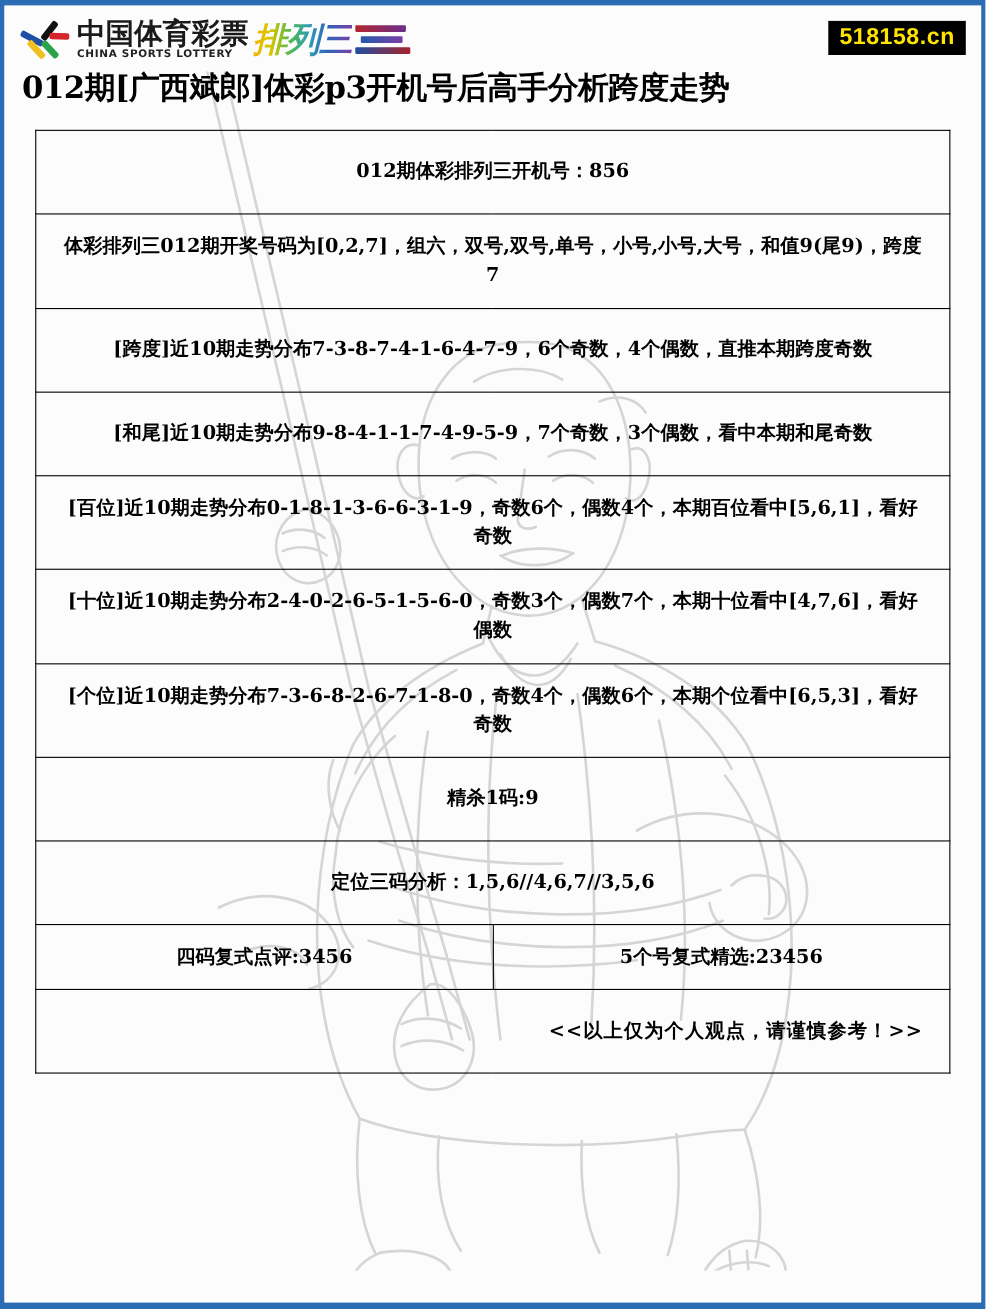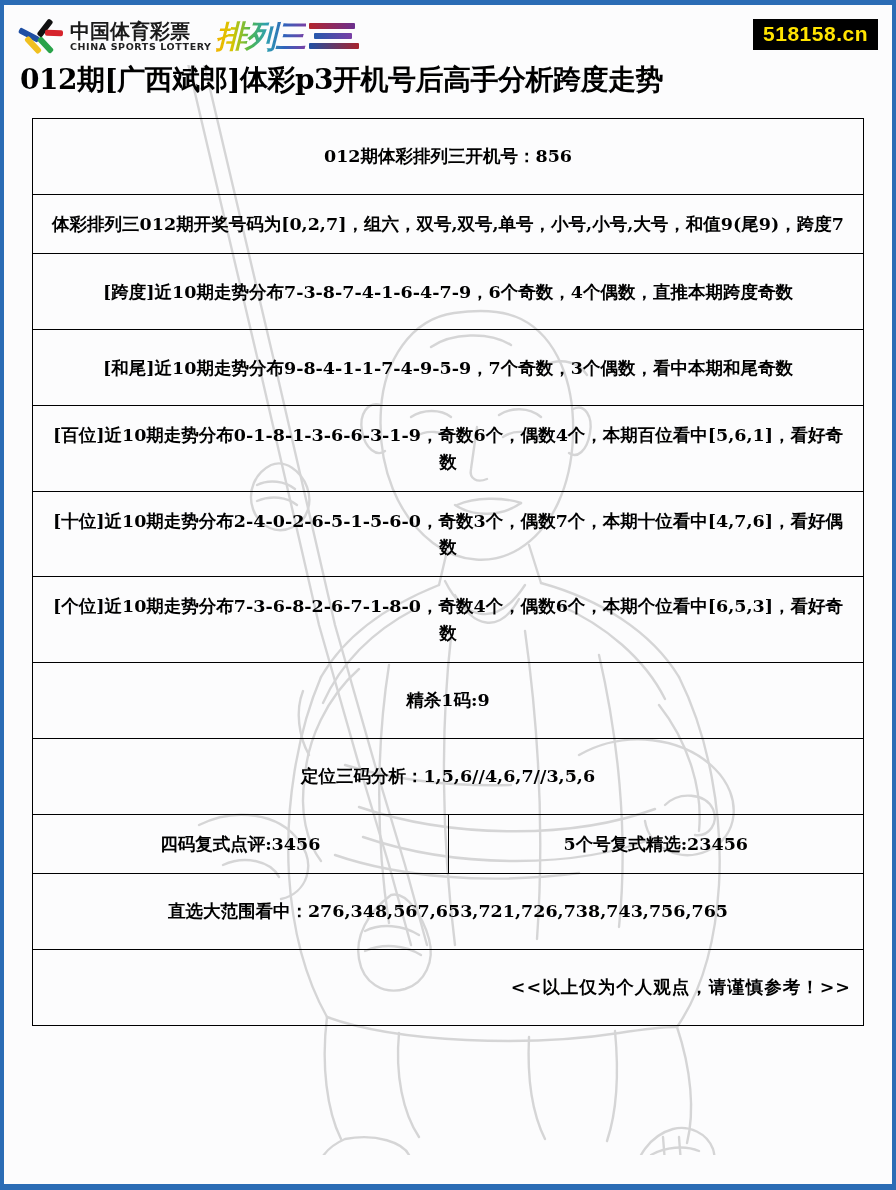--- a/index.html
+++ b/index.html
@@ -51,21 +51,21 @@
   .lm4 { width: 20px; height: 6px; background: #f0c020; transform: rotate(47deg); left: 5px;  top: 28px; }
   .lm5 { width: 19px; height: 6px; background: #2aa34a; transform: rotate(47deg); left: 18px; top: 28px; }
 
   .logo-zh {
     margin-left: 6px;
     display: flex; flex-direction: column; justify-content: center;
     line-height: 1;
   }
   .logo-zh .cn {
     font-family: "DejaVu Sans", "Liberation Sans", sans-serif;
-    font-size: 20px; font-weight: bold; color: #1a1a1a;
+    font-size: 26px; font-weight: bold; color: #1a1a1a;
     letter-spacing: 0px;
   }
   .logo-zh .en {
     font-family: "DejaVu Sans", "Liberation Sans", sans-serif;
     font-size: 9.5px; font-weight: bold; color: #222; letter-spacing: 0.6px;
     margin-top: 1px;
   }
   .logo-p3 {
     margin-left: 4px;
     font-family: "DejaVu Sans", "Liberation Sans", sans-serif;
@@ -111,21 +111,21 @@
   
   #tbl {
     position: relative; z-index: 2;
     margin: 19px auto 0 auto;
     width: 832px;
     border-collapse: collapse;
     background: transparent;
   }
   #tbl td {
     border: 1.5px solid #000;
-    padding: 16px 12px;
+    padding: 16px 24px;
     font-family: "DejaVu Serif", "Liberation Serif", serif;
     font-size: 17.5px;
     color: #000;
     line-height: 1.5;
     vertical-align: middle;
     background: transparent;
   }
   td.ctr { text-align: center; font-weight: bold; }
   td.lft { text-align: center; font-weight: bold; }
   td.tall { height: 76px; }
@@ -274,22 +274,19 @@
         <td colspan="2" class="ctr tall">精杀1码:9</td>
       </tr>
       <tr>
         <td colspan="2" class="ctr tall">定位三码分析：1,5,6//4,6,7//3,5,6</td>
       </tr>
       <tr>
         <td class="ctr half">四码复式点评:3456</td>
         <td class="ctr half">5个号复式精选:23456</td>
       </tr>
       <tr>
-        <td colspan="2" class="ctr tall">直选大范围看中：276,348,567,653,721,726,738,743,756,765</td>
-      </tr>
-      <tr>
         <td colspan="2" class="note tall">&lt;&lt;以上仅为个人观点，请谨慎参考！&gt;&gt;</td>
       </tr>
     </tbody>
   </table>
 
  </div>
 </div>
 
 </body></html>

